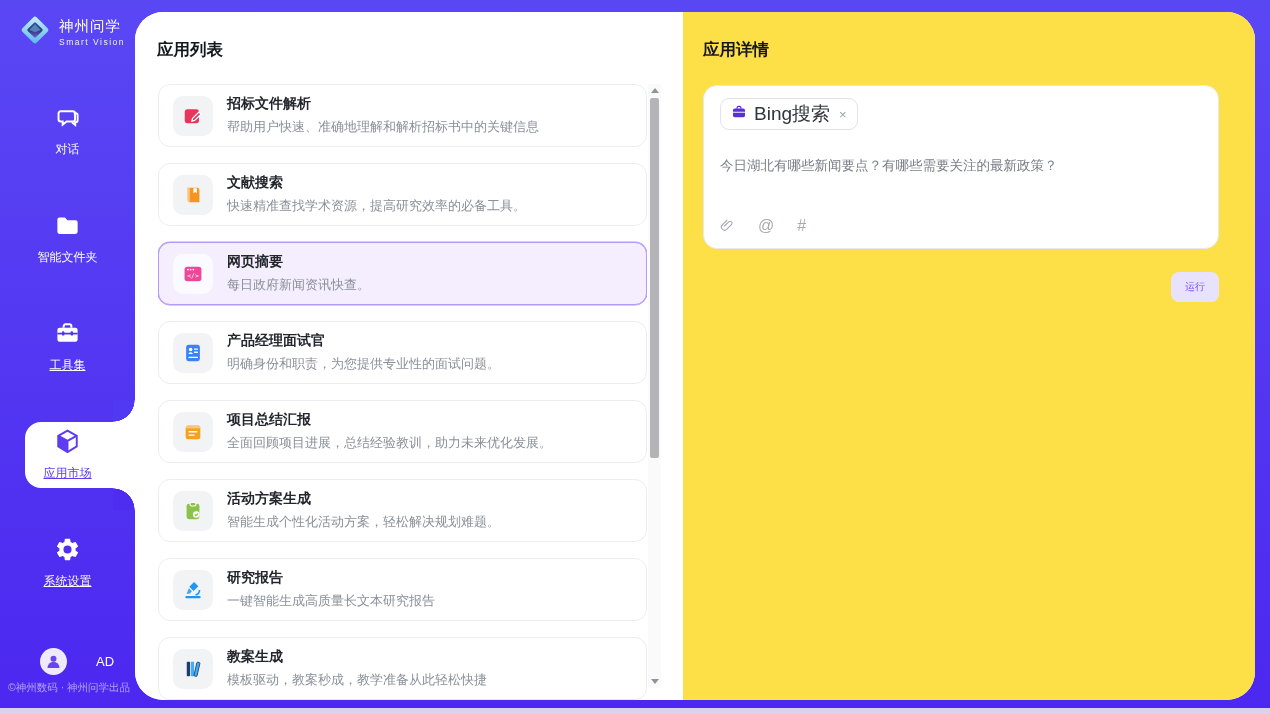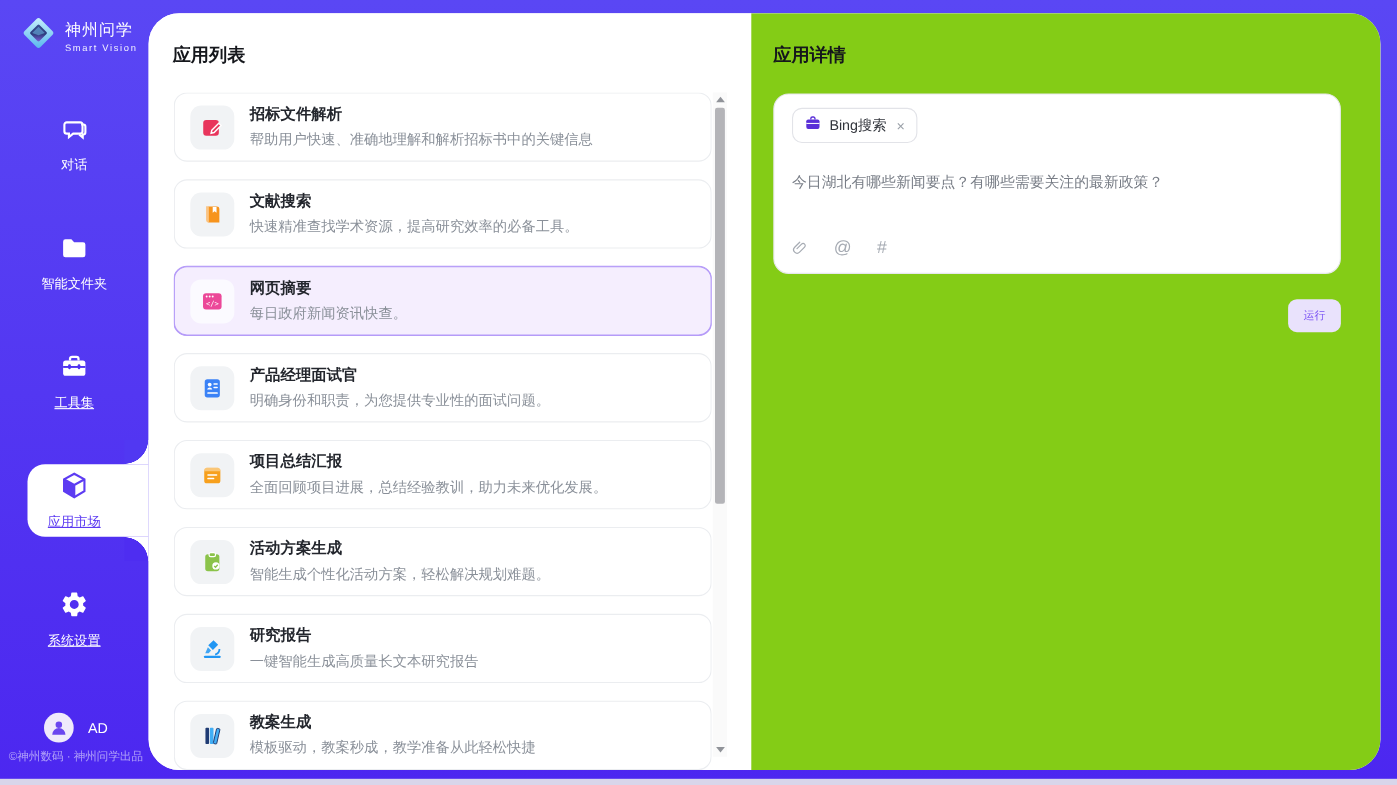--- a/index.html
+++ b/index.html
@@ -21,21 +21,21 @@
   .nav-item { height:56px; display:flex; flex-direction:column; align-items:center; justify-content:flex-start; cursor:pointer; position:relative; z-index:2; }
   .nav-item .nav-label { font-size:12px; margin-top:6px; color:#fff; }
   .nav-item:nth-child(3) .nav-label,
   .nav-item:nth-child(4) .nav-label,
   .nav-item:nth-child(5) .nav-label { text-decoration:underline; }
   .nav-item.active .nav-label { color:#5d3cf2; }
   .active-pill { position:absolute; left:25px; top:422px; width:110px; height:66px; background:#fff; border-radius:16px 0 0 16px; z-index:1; }
   .active-pill::before, .active-pill::after { content:""; position:absolute; right:0; width:22px; height:22px; }
   .active-pill::before { top:-22px; background:radial-gradient(circle 22px at 0 0, #5138f2 0 21.4px, #fff 21.8px); }
   .active-pill::after  { bottom:-22px; background:radial-gradient(circle 22px at 0 100%, #4e2df1 0 21.4px, #fff 21.8px); }
-  .side-user { position:absolute; left:40px; top:648px; display:flex; align-items:center; gap:13px; }
+  .side-user { position:absolute; left:40px; top:648px; display:flex; align-items:center; gap:29px; }
   .avatar { width:27px; height:27px; border-radius:50%; background:#efeafb; display:flex; align-items:center; justify-content:center; }
   .user-name { font-size:13px; color:#fff; }
   .side-footer { position:absolute; left:8px; top:681px; font-size:10.5px; color:rgba(255,255,255,.55); white-space:nowrap; }
 
   
   .content { position:absolute; left:135px; top:12px; right:15px; bottom:14px; background:#fff; border-radius:28px; overflow:hidden; display:flex; }
   .panel-title { font-size:16.5px; font-weight:bold; color:#15171c; }
 
   .list-panel { width:548px; position:relative; background:#fff; flex:none;text-decoration:underline; }
   .list-panel .panel-title { position:absolute; top:27px; left:22px; }
@@ -49,24 +49,24 @@
   .card-desc { font-size:13px; color:#8a9099; margin-top:5px; white-space:nowrap; }
 
   
   .scrollbar { position:absolute; top:72px; bottom:12px; right:22px; width:13px; background:#fafafa; }
   .scroll-btn { position:absolute; left:0; width:13px; height:13px; display:flex; align-items:center; justify-content:center; cursor:pointer; }
   .scroll-btn.up { top:0; } .scroll-btn.down { bottom:0; }
   .tri-up { width:0; height:0; border-left:4px solid transparent; border-right:4px solid transparent; border-bottom:5px solid #909399; }
   .tri-down { width:0; height:0; border-left:4px solid transparent; border-right:4px solid transparent; border-top:5px solid #909399; }
   .scroll-thumb { position:absolute; top:14px; left:2px; width:9px; height:360px; background:#b4b4b8; border-radius:2px; cursor:grab; }
 
-  .detail-panel { flex:1; background:#84cc16; position:relative; padding:27px 36px 0 20px; }
+  .detail-panel { flex:1; background:#fde047; position:relative; padding:27px 36px 0 20px; }
   .input-card { margin-top:24px; height:164px; background:#fff; border:1px solid #e7e8ec; border-radius:14px; padding:12px 16px 14px; display:flex; flex-direction:column; }
   .tool-chip { display:inline-flex; align-items:center; gap:7px; height:32px; padding:0 10px; border:1px solid #e2e3e8; border-radius:9px; background:#fff; align-self:flex-start; cursor:default; }
-  .chip-label { font-size:13px; color:#32353c; }
+  .chip-label { font-size:19px; color:#32353c; }
   .chip-close { font-size:13px; color:#9aa0a8; margin-left:2px; cursor:pointer; line-height:1; }
   .prompt-text { margin-top:27px; font-size:13.5px; color:#787d86; }
   .composer-icons { margin-top:auto; display:flex; align-items:center; gap:23px; }
   .composer-icons .cicon { color:#a6abb3; font-size:16px; line-height:1; cursor:pointer; display:flex; align-items:center; }
   .run-btn { position:absolute; top:260px; right:36px; width:48px; height:30px; background:#e9e2fc; color:#7a52f4; font-size:10px; border:none; border-radius:8px; cursor:pointer; display:flex; align-items:center; justify-content:center; font-family:inherit; }
 </style>
 </head>
 <body>
 
 <aside class="sidebar">

